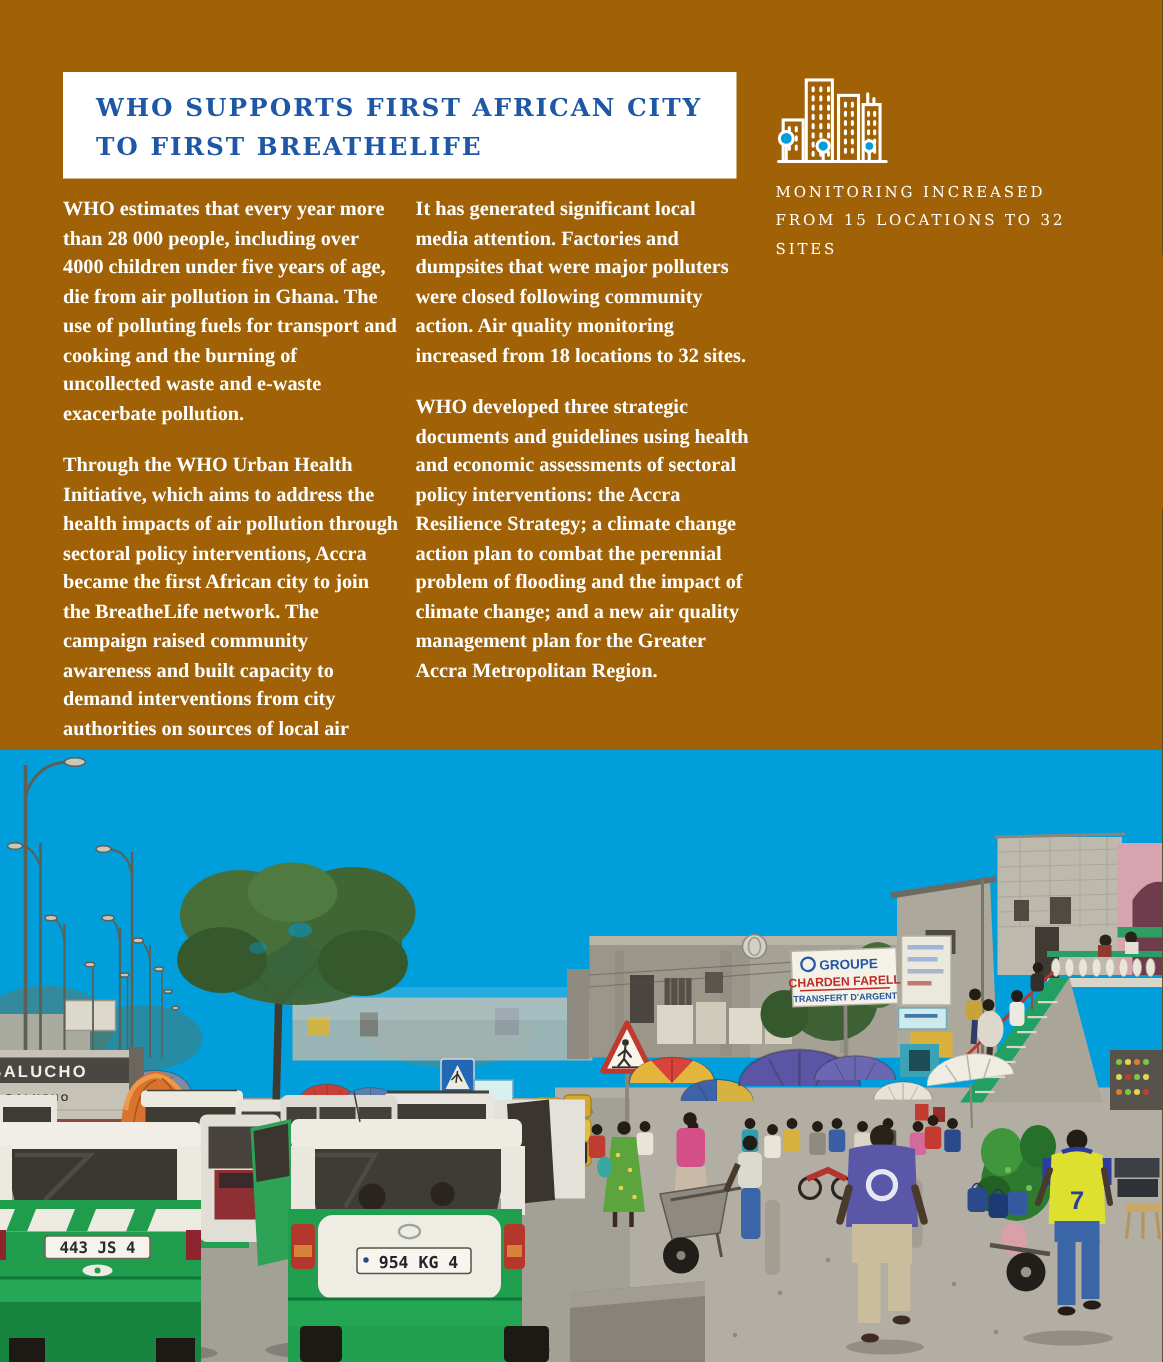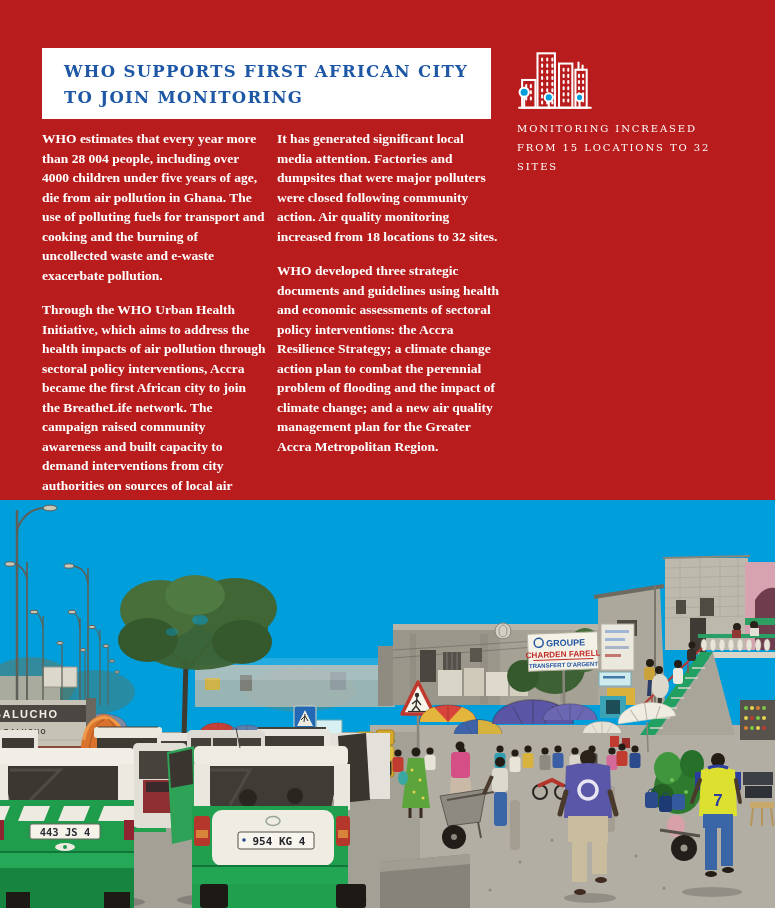--- a/index.html
+++ b/index.html
@@ -1,16 +1,16 @@
 <!DOCTYPE html>
 <html><head>
 <meta charset="utf-8">
 <style>
   html,body{margin:0;padding:0;background:#333;}
-  .page{position:relative;width:775px;height:908px;background:#b91c1c;overflow:hidden;
+  .page{position:relative;width:775px;height:908px;background:#a16207;overflow:hidden;
         font-family:"DejaVu Serif",serif;}
   
   .header-box{position:absolute;left:42px;top:48px;width:449px;height:71px;background:#ffffff;}
   .header-title{position:absolute;left:22px;top:11px;color:#1d57a5;font-weight:bold;
         font-size:16.5px;letter-spacing:1.3px;line-height:26px;}
   
   .stat{position:absolute;left:517px;top:50px;width:240px;color:#fff;}
   .stat .icon{width:82px;height:62px;}
   .stat-heading{margin-top:12px;font-weight:bold;font-size:15px;letter-spacing:2.4px;}
   .stat-sub{margin-top:3px;font-size:10px;letter-spacing:1.9px;line-height:19px;width:225px;}
@@ -25,21 +25,21 @@
   .svgtext{font-family:"Liberation Sans",sans-serif;}
 </style>
 </head>
 <body>
 
 <div class="page">
 
   <div class="header-box">
     <div class="header-title">
       <span style="display:block">WHO SUPPORTS FIRST AFRICAN CITY</span>
-      <span style="display:block">TO JOIN MONITORING</span>
+      <span style="display:block">TO FIRST BREATHELIFE</span>
     </div>
   </div>
 
   <div class="stat">
     <svg class="icon" viewBox="0 0 80 60" fill="none" stroke="#ffffff" stroke-width="2" stroke-linecap="round">
       <rect x="20" y="3" width="17" height="53"></rect>
       <line x1="24.5" y1="8" x2="24.5" y2="52" stroke-dasharray="2 4"></line>
       <line x1="29.5" y1="8" x2="29.5" y2="52" stroke-dasharray="2 4"></line>
       <line x1="34.5" y1="8" x2="34.5" y2="52" stroke-dasharray="2 4"></line>
       <rect x="41" y="13" width="13" height="43"></rect>
@@ -58,21 +58,21 @@
         <line x1="7" y1="45.5" x2="7" y2="56"></line>
       <circle cx="31" cy="46" r="4" fill="#009edb"></circle>
         <line x1="31" y1="50" x2="31" y2="56"></line>
       <circle cx="61" cy="46" r="3.5" fill="#009edb"></circle>
         <line x1="61" y1="49.5" x2="61" y2="56"></line>
     </svg>
     <div class="stat-sub">MONITORING INCREASED FROM 15 LOCATIONS TO 32 SITES</div>
   </div>
 
   <div class="col col1">
-    <p>WHO estimates that every year more than 28 004 people, including over 4000 children under five years of age, die from air pollution in Ghana. The use of polluting fuels for transport and cooking and the burning of uncollected waste and e-waste exacerbate pollution.</p>
+    <p>WHO estimates that every year more than 28 000 people, including over 4000 children under five years of age, die from air pollution in Ghana. The use of polluting fuels for transport and cooking and the burning of uncollected waste and e-waste exacerbate pollution.</p>
     <p>Through the WHO Urban Health Initiative, which aims to address the health impacts of air pollution through sectoral policy interventions, Accra became the first African city to join the BreatheLife network. The campaign raised community awareness and built capacity to demand interventions from city authorities on sources of local air pollution.</p>
   </div>
   <div class="col col2">
     <p>It has generated significant local media attention. Factories and dumpsites that were major polluters were closed following community action. Air quality monitoring increased from 18 locations to 32 sites.</p>
     <p>WHO developed three strategic documents and guidelines using health and economic assessments of sectoral policy interventions: the Accra Resilience Strategy; a climate change action plan to combat the perennial problem of flooding and the impact of climate change; and a new air quality management plan for the Greater Accra Metropolitan Region.</p>
   </div>
 
   <svg class="photo" viewBox="0 0 775 408">
     <defs>
       <g id="umb">

